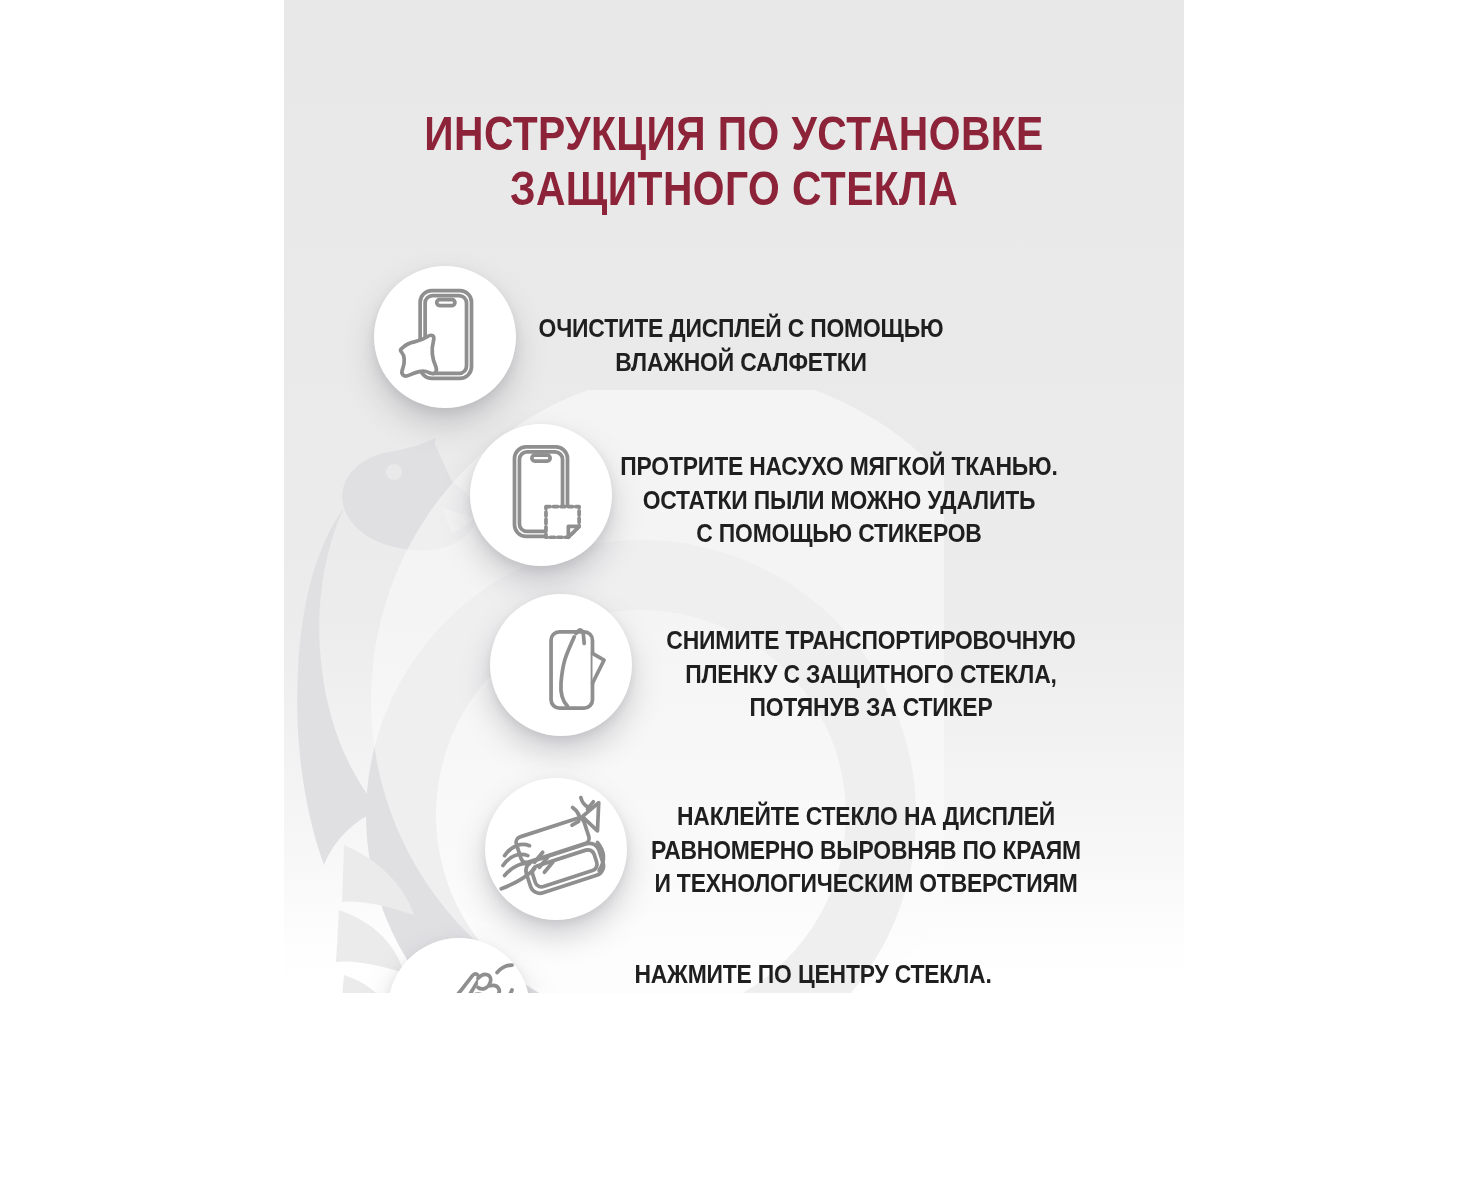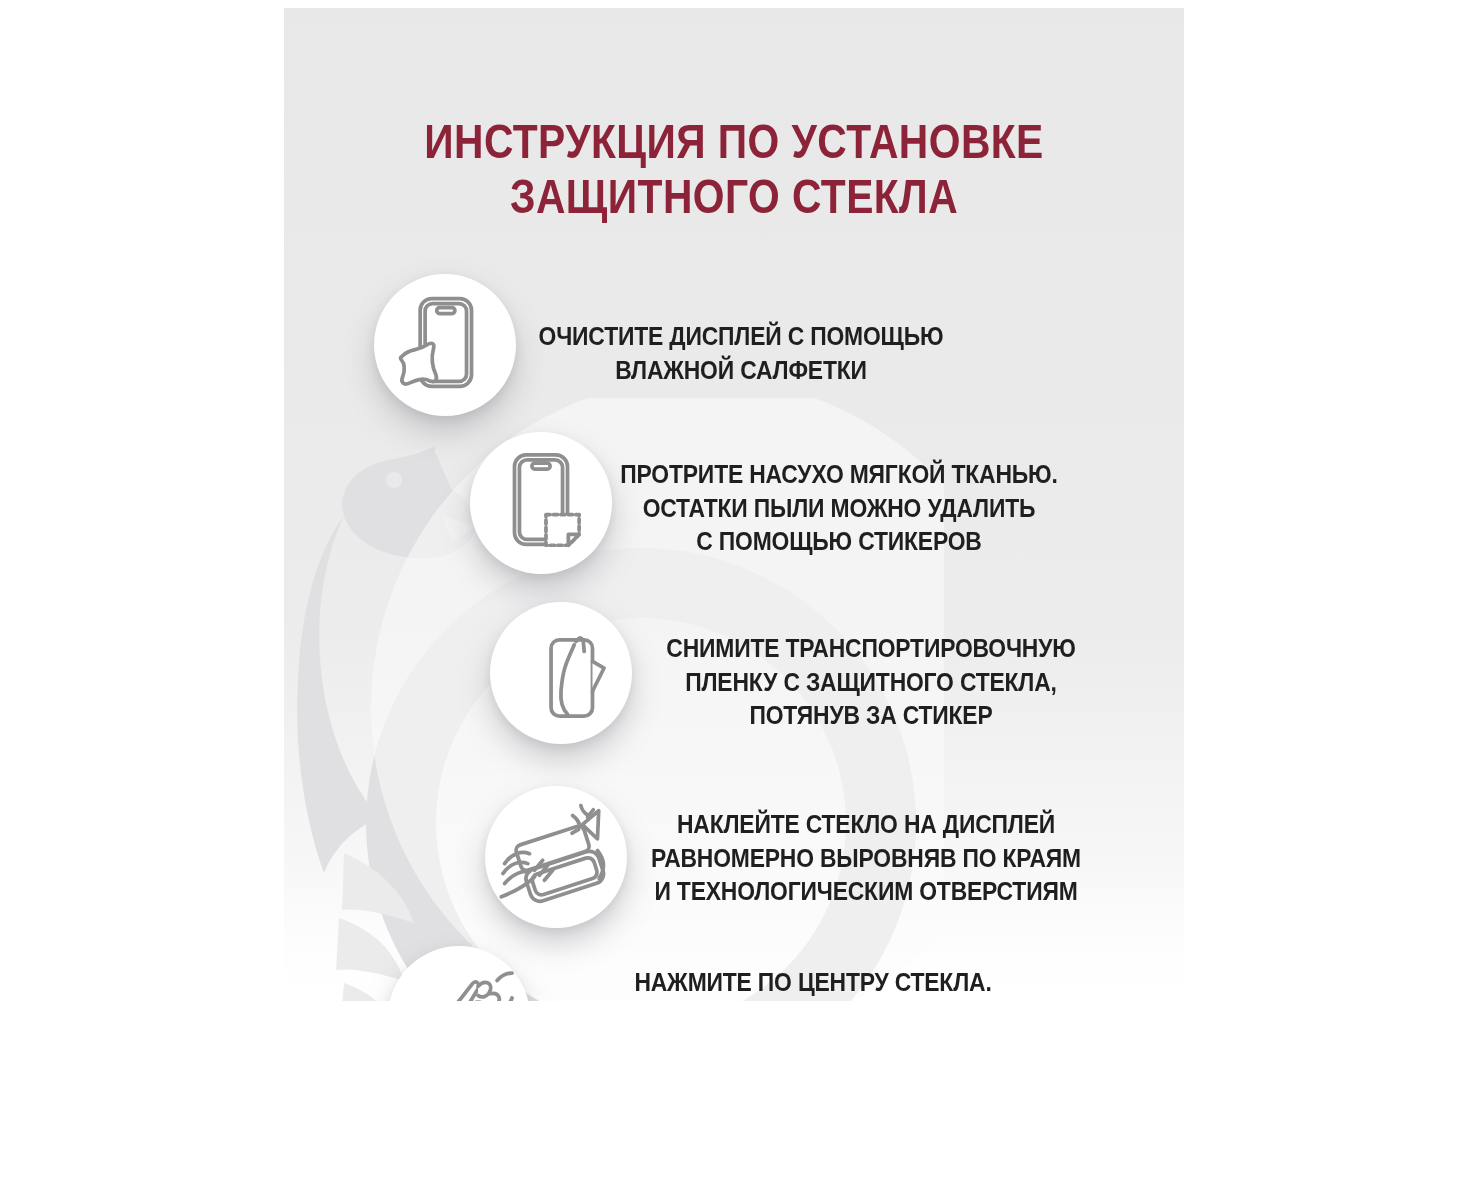--- a/index.html
+++ b/index.html
@@ -4,21 +4,21 @@
 <style>
   html,body{margin:0;padding:0;}
   body{
     width:1467px;height:1200px;
     background:#ffffff;
     font-family:"Liberation Sans", sans-serif;
     overflow:hidden;
   }
   .page{position:relative;width:1467px;height:1200px;background:#ffffff;}
   .panel{
-    position:relative;width:900px;height:993px;margin:8px auto;
+    position:relative;width:900px;height:993px;margin:0 auto;
     background:linear-gradient(180deg,#e8e8e8 0%,#eaeaea 38%,#ececec 62%,#f6f6f6 84%,#fefefe 96%,#ffffff 100%);
     overflow:hidden;
   }
   .watermark{
     position:absolute;left:0;top:390px;width:660px;height:730px;
     pointer-events:none;
   }
   .title{
     position:absolute;top:106px;left:0;width:900px;margin:0;
     text-align:center;

